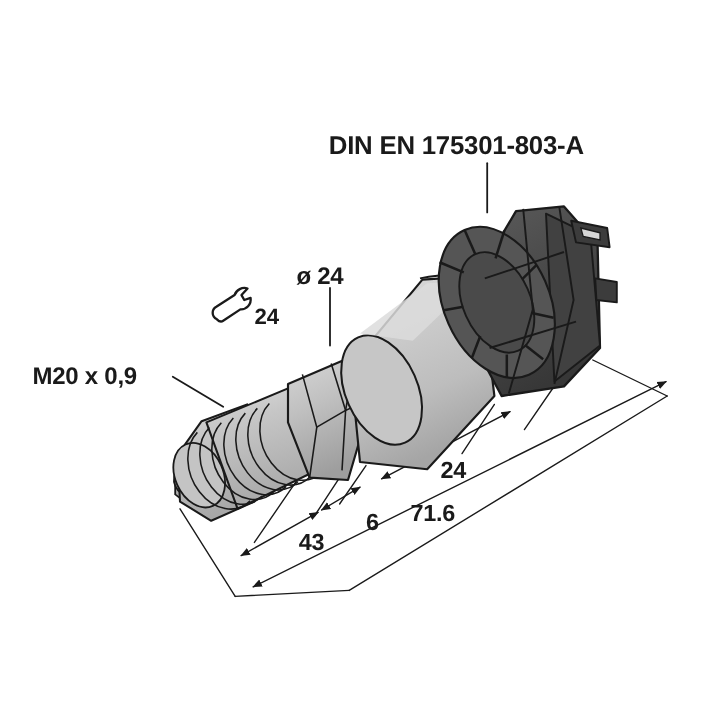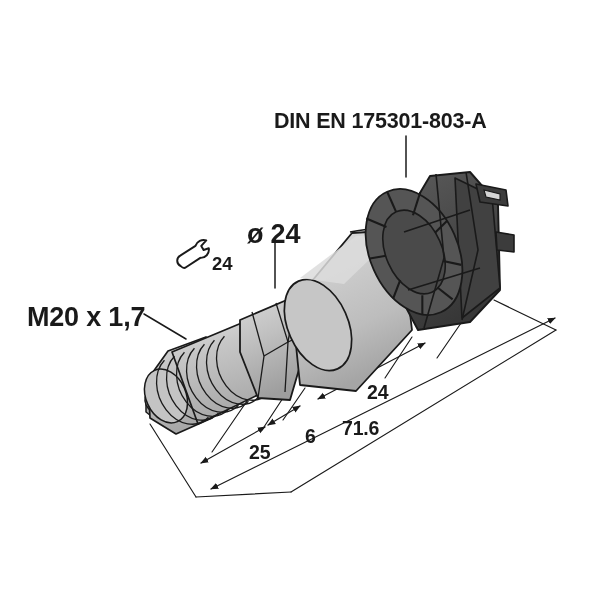--- a/index.html
+++ b/index.html
@@ -30,21 +30,21 @@
     white-space: nowrap;
     line-height: 1;
     user-select: none;
   }
   .lbl-title {
     font-size: 21.5px;
     font-weight: 700;
     letter-spacing: -0.2px;
   }
   .lbl-big {
-    font-size: 27px;
+    font-size: 20px;
     font-weight: 700;
     letter-spacing: -0.2px;
   }
   .lbl-dim {
     font-size: 19.5px;
     font-weight: 700;
     letter-spacing: -0.2px;
   }
   .lbl-small {
     font-size: 18.5px;
@@ -199,23 +199,23 @@
                C38,19 32,22 27,20 L9,25 C6,26 5,24 4,22 Z" fill="none" stroke="#1a1a1a" stroke-width="2.1" stroke-linejoin="round"></path>
     </g>
   </svg>
 
   <div class="lbl lbl-title" style="left:274px; top:111px;">DIN EN 175301-803-A</div>
 
   <div class="lbl lbl-big" style="left:247px; top:221px;">ø 24</div>
 
   <div class="lbl lbl-small" style="left:212px; top:255px;">24</div>
 
-  <div class="lbl lbl-big" style="left:27px; top:304px;">M20 x 1,7</div>
-
-  <div class="lbl lbl-dim" style="left:249px; top:443px;">25</div>
+  <div class="lbl lbl-big" style="left:27px; top:304px;">M20 x 0,9</div>
+
+  <div class="lbl lbl-dim" style="left:249px; top:443px;">43</div>
 
   <div class="lbl lbl-dim" style="left:305px; top:427px;">6</div>
 
   <div class="lbl lbl-dim" style="left:367px; top:383px;">24</div>
 
   <div class="lbl lbl-dim" style="left:342px; top:419px;">71.6</div>
 
 </div>
 
 </body></html>

